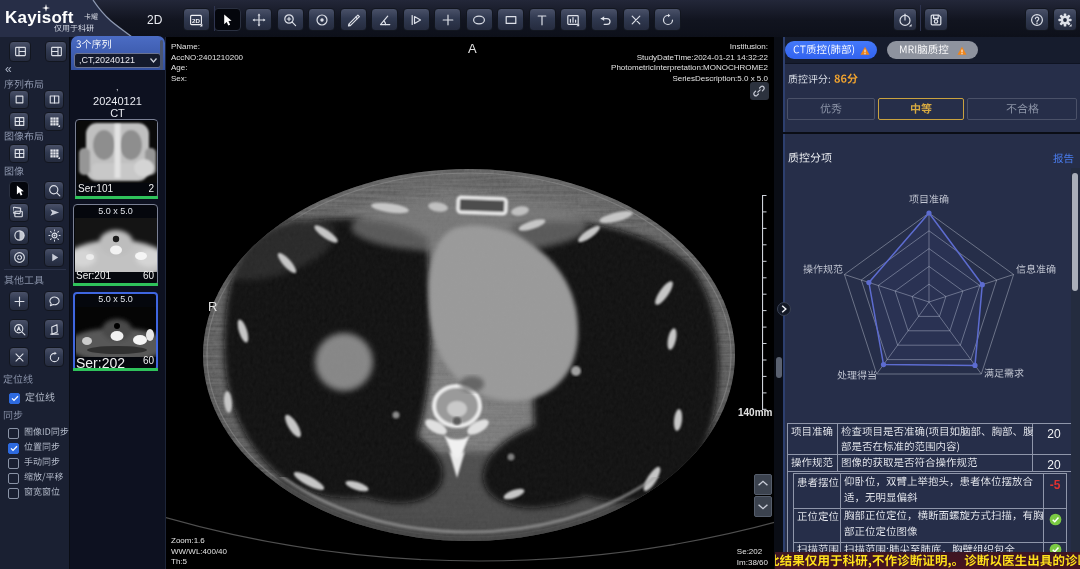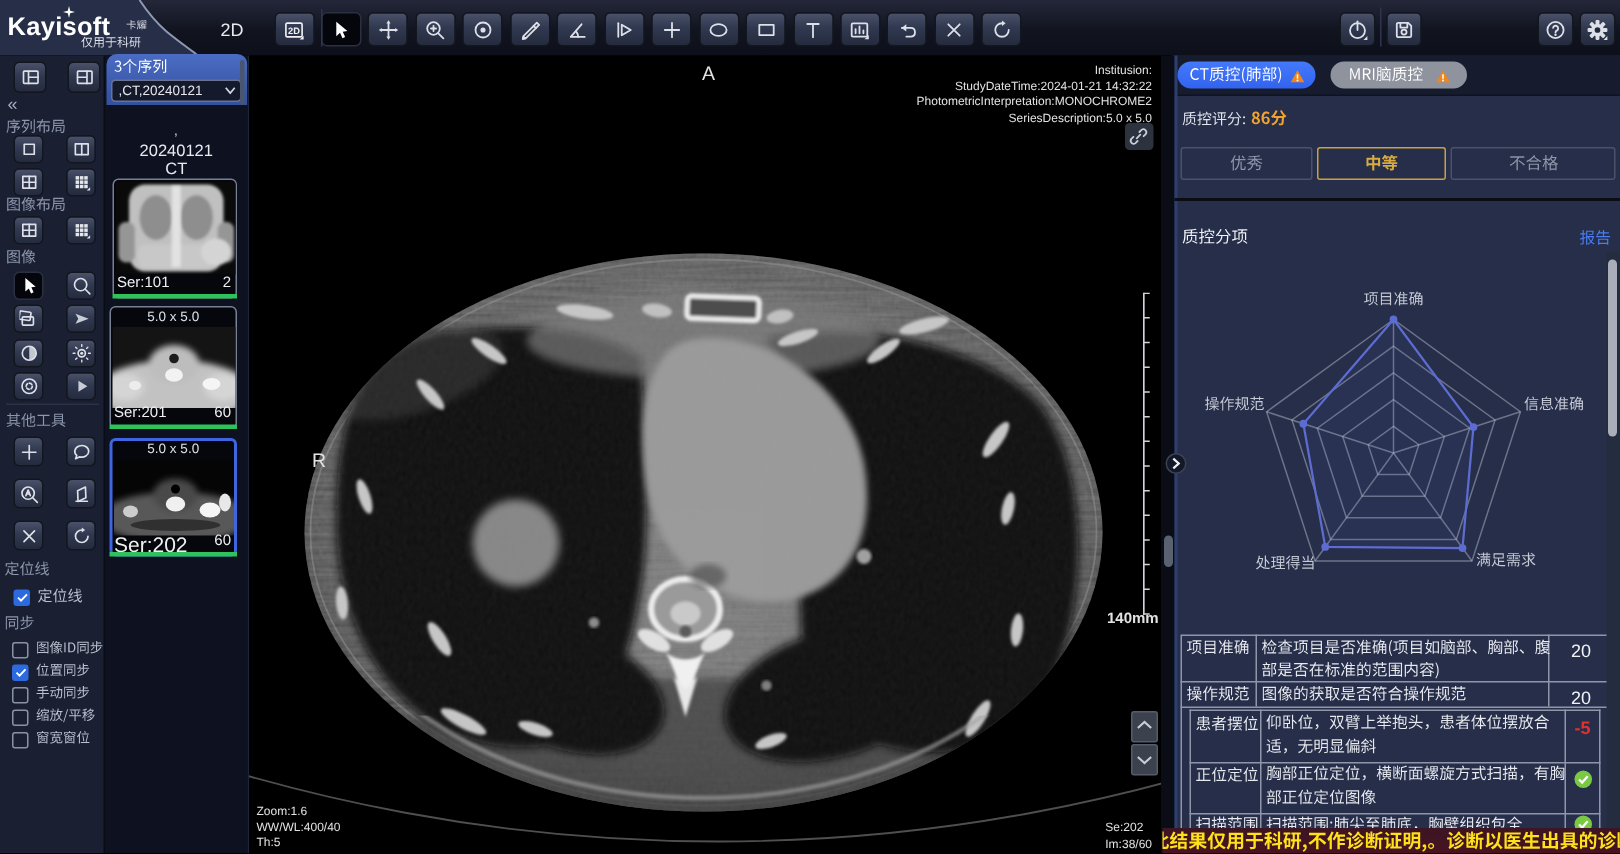--- a/index.html
+++ b/index.html
@@ -595,20 +595,21 @@
  <ellipse cx="272" cy="170" rx="10" ry="4.5" fill="#c0c0c0" transform="rotate(8 272 170)"></ellipse>
  <ellipse cx="354" cy="174" rx="9" ry="4.5" fill="#c0c0c0" transform="rotate(-10 354 174)"></ellipse>
 </g>
 <circle cx="291" cy="384" r="4" fill="#5a5a5a" filter="url(#bl1)"></circle>
 <ellipse cx="306" cy="347" rx="12" ry="8" fill="#454545" opacity="0.6" filter="url(#bl2)"></ellipse>
 <g clip-path="url(#botc)">
           <ellipse cx="303" cy="316" rx="259" ry="179" fill="none" stroke="#a2a2a2" stroke-width="3" opacity="0.65" filter="url(#bl1)"></ellipse>
         </g>
 <circle cx="313" cy="-624" r="1148" fill="none" stroke="#4f4f4f" stroke-width="1.2"></circle>
 </svg>
+      <div class="abs" style="left:5px;top:5px;color:#e2e2e2;font-size:8px;line-height:10.5px;white-space:nowrap;">PName:<br>AccNO:2401210200<br>Age:<br>Sex:</div>
       <div class="abs" style="right:13px;top:5px;text-align:right;color:#e2e2e2;font-size:8px;line-height:10.5px;white-space:nowrap;">Institusion:<br>StudyDateTime:2024-01-21 14:32:22<br>PhotometricInterpretation:MONOCHROME2<br>SeriesDescription:5.0 x 5.0</div>
       <div class="abs" style="left:5px;top:499px;color:#e2e2e2;font-size:8px;line-height:10.5px;white-space:nowrap;">Zoom:1.6<br>WW/WL:400/40<br>Th:5</div>
       <div class="abs" style="right:13px;top:510px;text-align:left;color:#e2e2e2;font-size:8px;line-height:10.5px;white-space:nowrap;">Se:202<br>Im:38/60</div>
       <div class="abs" style="left:42px;top:265px;color:#e2e2e2;font-size:8px;line-height:10.5px;white-space:nowrap;font-size:13px;">R</div>
       <div class="abs" style="left:302px;top:7px;color:#e2e2e2;font-size:8px;line-height:10.5px;white-space:nowrap;font-size:13px;">A</div>
       <div class="abs" style="left:572px;top:370px;color:#e2e2e2;font-size:10px;font-weight:bold;">140mm</div>
       <svg class="abs" style="left:596px;top:158px" width="6" height="216" viewBox="0 0 6 216">
         <line x1="0.5" y1="0" x2="0.5" y2="215" stroke="#cfd3da" stroke-width="1.2"></line>
         <line x1="0.5" y1="0.5" x2="4.5" y2="0.5" stroke="#cfd3da" stroke-width="1"></line>
         <line x1="0.5" y1="16.9" x2="4.5" y2="16.9" stroke="#cfd3da" stroke-width="1"></line>

